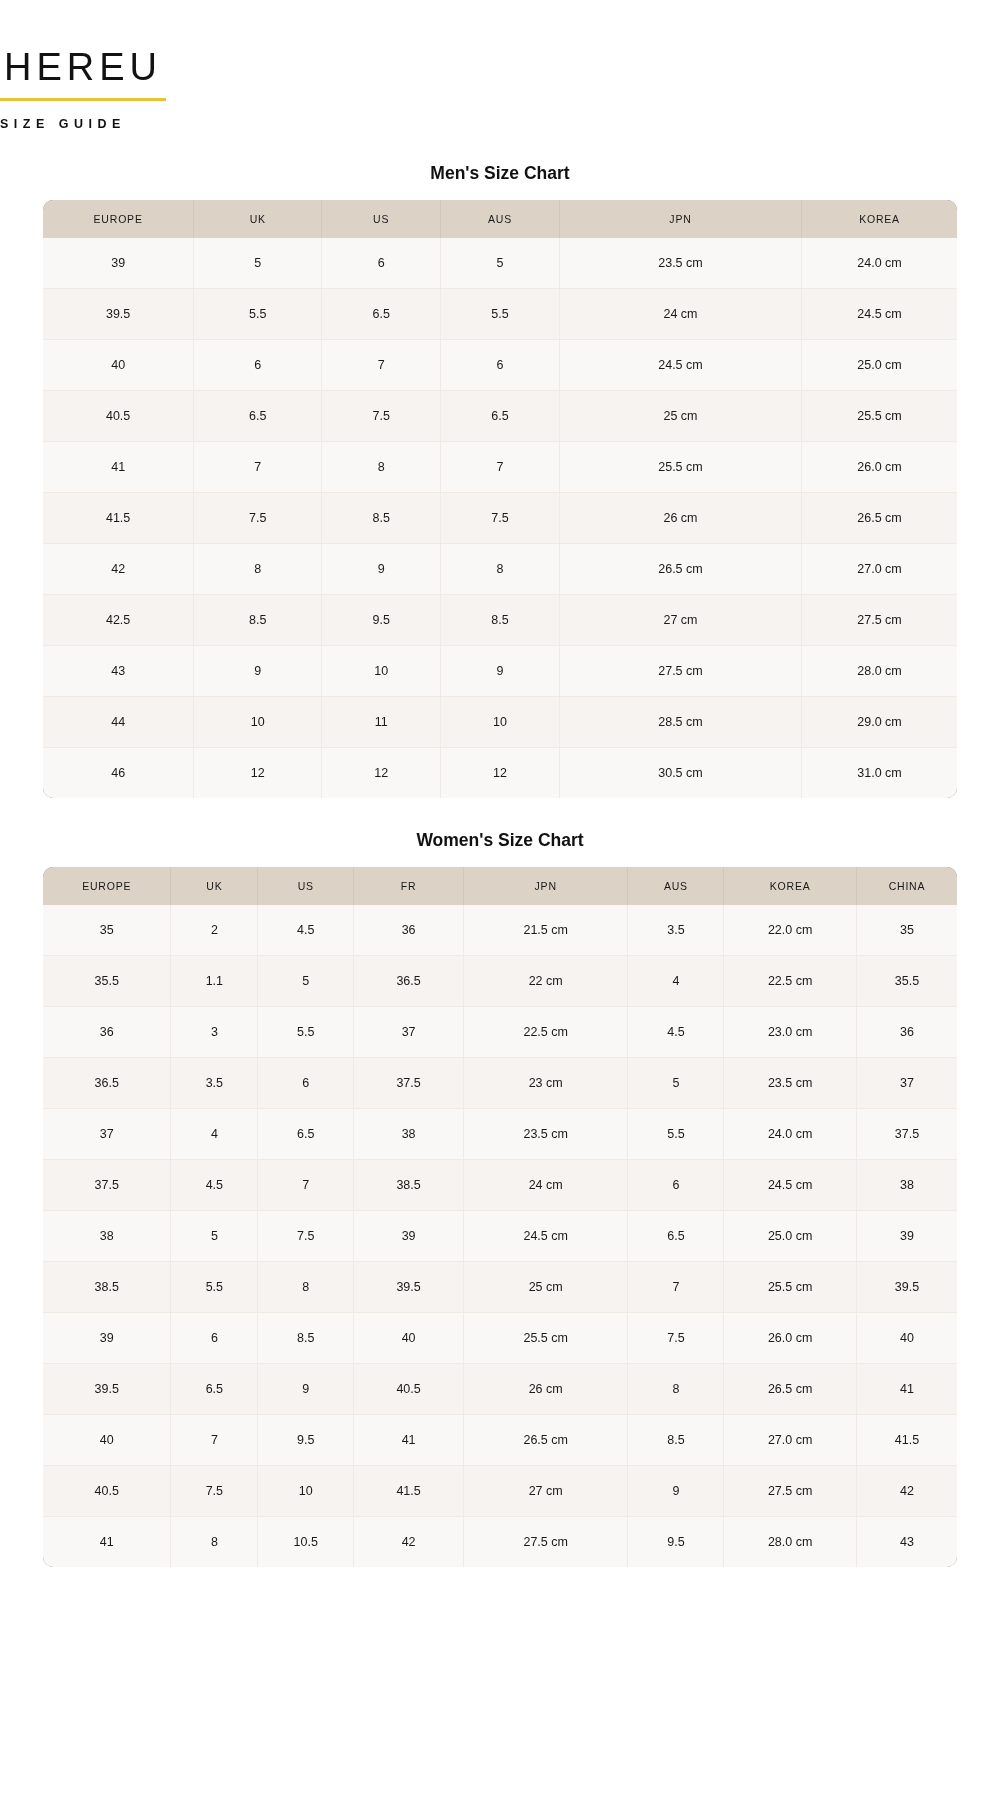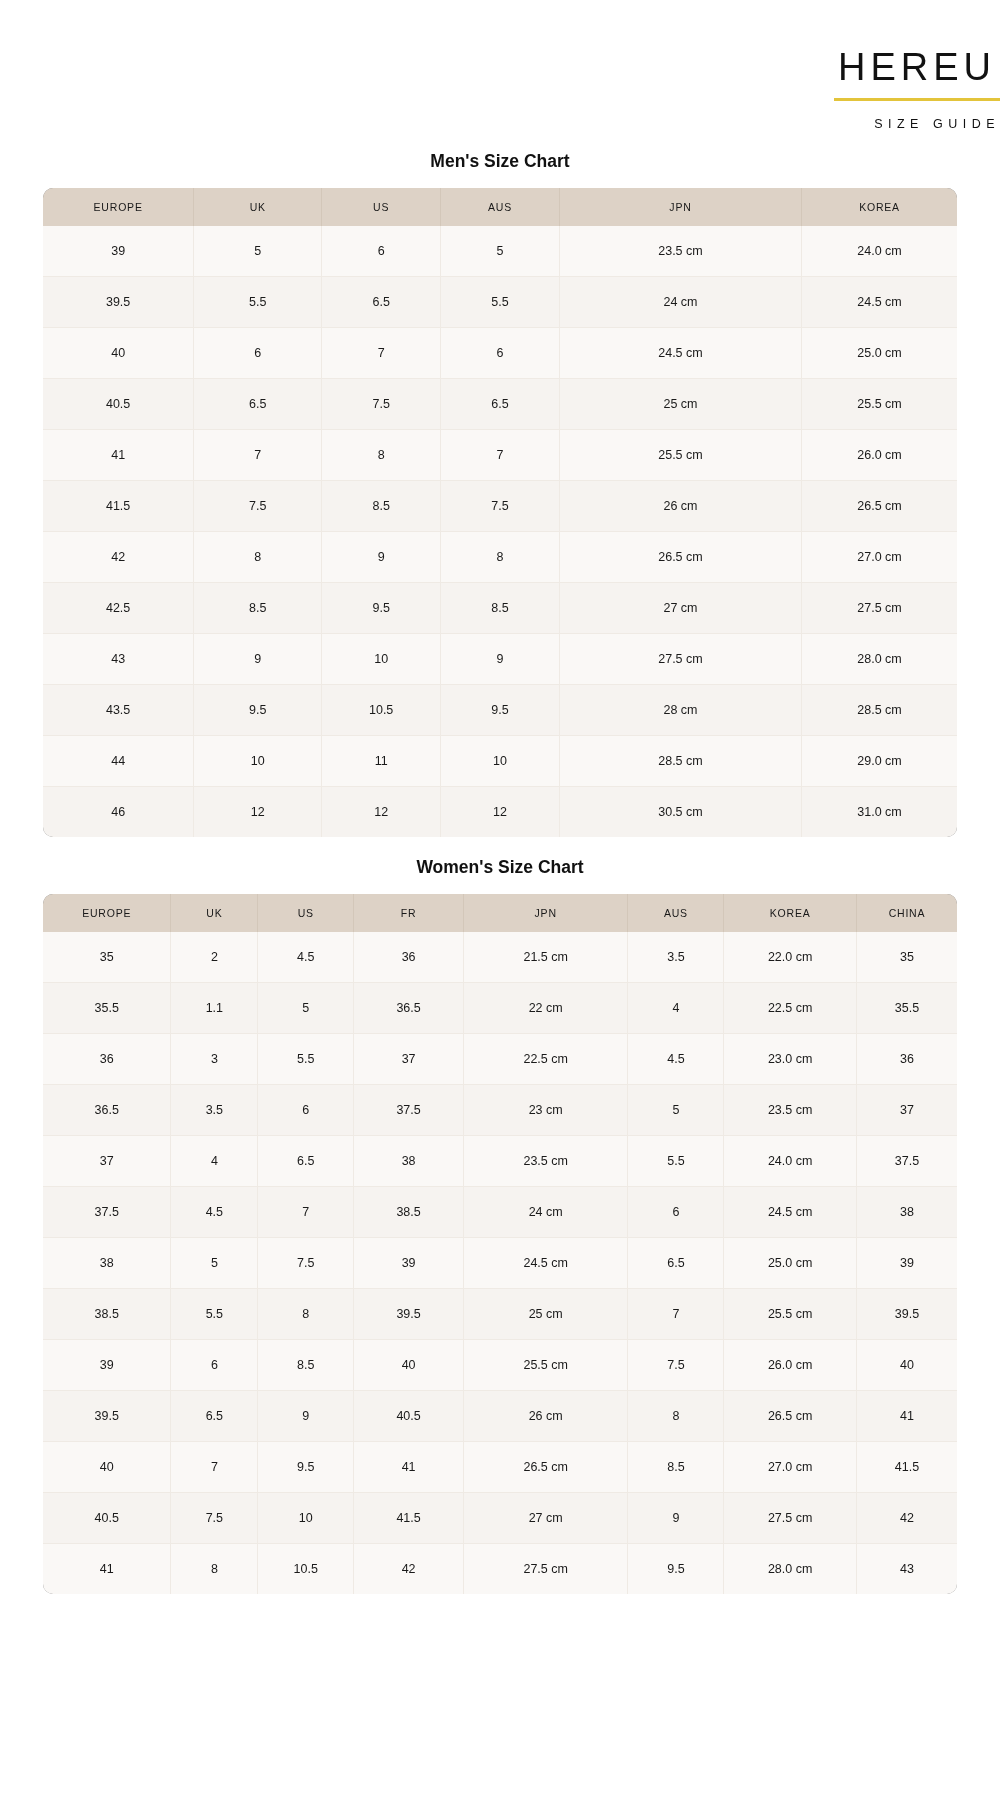--- a/index.html
+++ b/index.html
@@ -12,43 +12,43 @@
   .page {
     width: 1000px;
     min-height: 1795px;
     background: #ffffff;
     padding: 0;
     position: relative;
   }
 
   
   .brand-block {
-    text-align: right;
+    text-align: left;
     padding-top: 48px;
   }
   .brand-name {
     font-size: 38px;
     letter-spacing: 5px;
     font-weight: 400;
     color: #121212;
     line-height: 1.05;
     display: inline-block;
     padding: 0 4px 10px 4px;
     border-bottom: 3px solid #e3c43b;
   }
   .brand-sub {
     margin-top: 16px;
     font-size: 12.5px;
     letter-spacing: 5.5px;
     color: #111111;
-    font-weight: 400;
+    font-weight: 700;
   }
 
   
-  .section { margin-top: 20px; }
+  .section { margin-top: 32px; }
   .section-title {
     text-align: center;
     font-size: 17.5px;
     font-weight: 700;
     color: #111111;
     margin-bottom: 16px;
   }
 
   
   .table-wrap {
@@ -177,28 +177,20 @@
               <td>27 cm</td>
               <td>27.5 cm</td>
             </tr>
             <tr>
               <td>43</td>
               <td>9</td>
               <td>10</td>
               <td>9</td>
               <td>27.5 cm</td>
               <td>28.0 cm</td>
-            </tr>
-            <tr>
-              <td>43.5</td>
-              <td>9.5</td>
-              <td>10.5</td>
-              <td>9.5</td>
-              <td>28 cm</td>
-              <td>28.5 cm</td>
             </tr>
             <tr>
               <td>44</td>
               <td>10</td>
               <td>11</td>
               <td>10</td>
               <td>28.5 cm</td>
               <td>29.0 cm</td>
             </tr>
             <tr>

